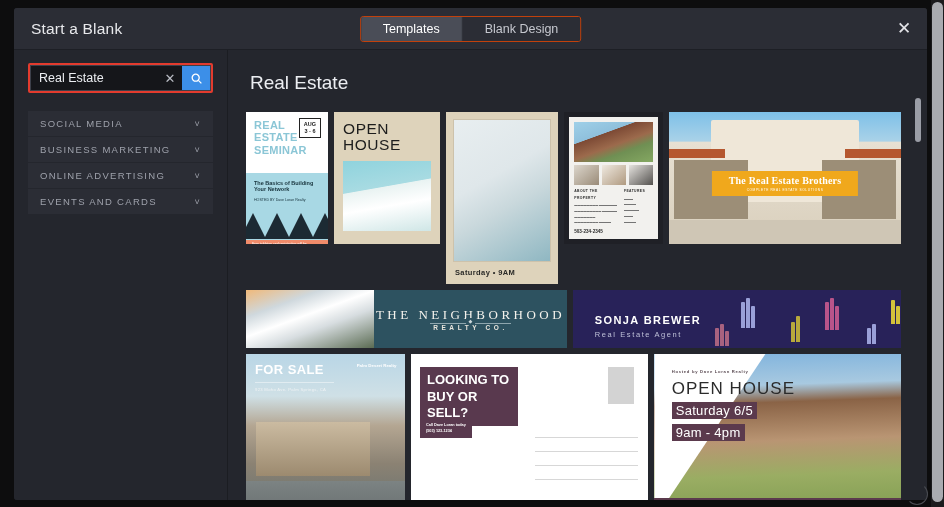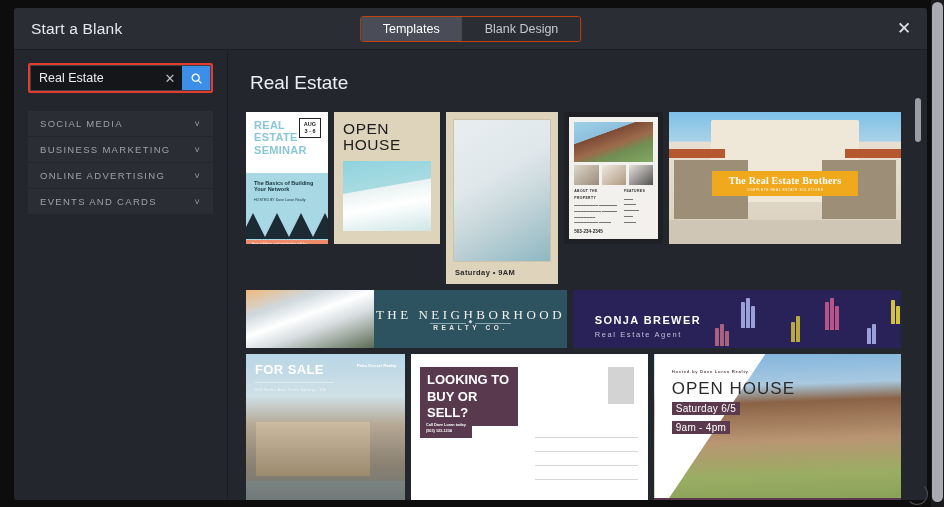--- a/index.html
+++ b/index.html
@@ -244,21 +244,21 @@
   .pc-stamp { position: absolute; right: 11%; top: 8%; width: 20%; height: 22%; background: #d3d3d3; }
   .pc-lines { position: absolute; left: 13%; right: 8%; top: 50%; }
   .pc-lines div { height: 1px; background: #d7d7d7; margin-bottom: 13px; }
 
   .t-oh2 { position: relative; background: #fff; overflow: hidden; }
   .oh2-photo { position: absolute; inset: 0; background: linear-gradient(178deg,#7fb3dd 0%,#a8c9e0 20%,#8a6346 30%,#b99573 52%,#9aad63 72%,#7b9a4e 100%); }
   .oh2-diag { position: absolute; inset: 0; background: #fff; clip-path: polygon(0 0, 45% 0, 0 100%); }
   .oh2-text { position: absolute; left: 7%; top: 9%; }
   .oh2-host { font-size: 4.2px; color: #5a4a52; font-weight: bold; letter-spacing: .7px; }
   .oh2-title { font-size: 17px; color: #2b2b2b; line-height: 1.02; letter-spacing: 1px; margin-top: 6px; }
-  .oh2-tag { display: inline-block; background: #5b3a4d; color: #fff; font-size: 10px; padding: 1px 4px; margin-top: 5px; letter-spacing: .3px; }
+  .oh2-tag { display: inline-block; background: #5b3a4d; color: #fff; font-size: 13px; padding: 1px 4px; margin-top: 5px; letter-spacing: .3px; }
   .oh2-foot { position: absolute; left: 0; right: 0; bottom: 0; height: 13%; background: #5b3a4d; display: flex; align-items: center; justify-content: center; }
   .oh2-foot span { color: #f1e9ee; font-size: 5.2px; letter-spacing: 1.1px; font-weight: bold; }
 
   .partial-row { display: flex; gap: 6px; margin-top: 6px; }
   .pr-card { height: 26px; }
   .pr-a { background: linear-gradient(180deg,#3a3c44 60%,#8e4a3c 100%); }
   .pr-b { background: linear-gradient(180deg,#cfd8c3 40%,#a03b2e 100%); }
   .pr-c { background: linear-gradient(180deg,#ffffff 55%,#b04436 100%); }
   .pr-d { background: linear-gradient(180deg,#9e6a6a 60%,#d3907f 100%); }
 </style>

